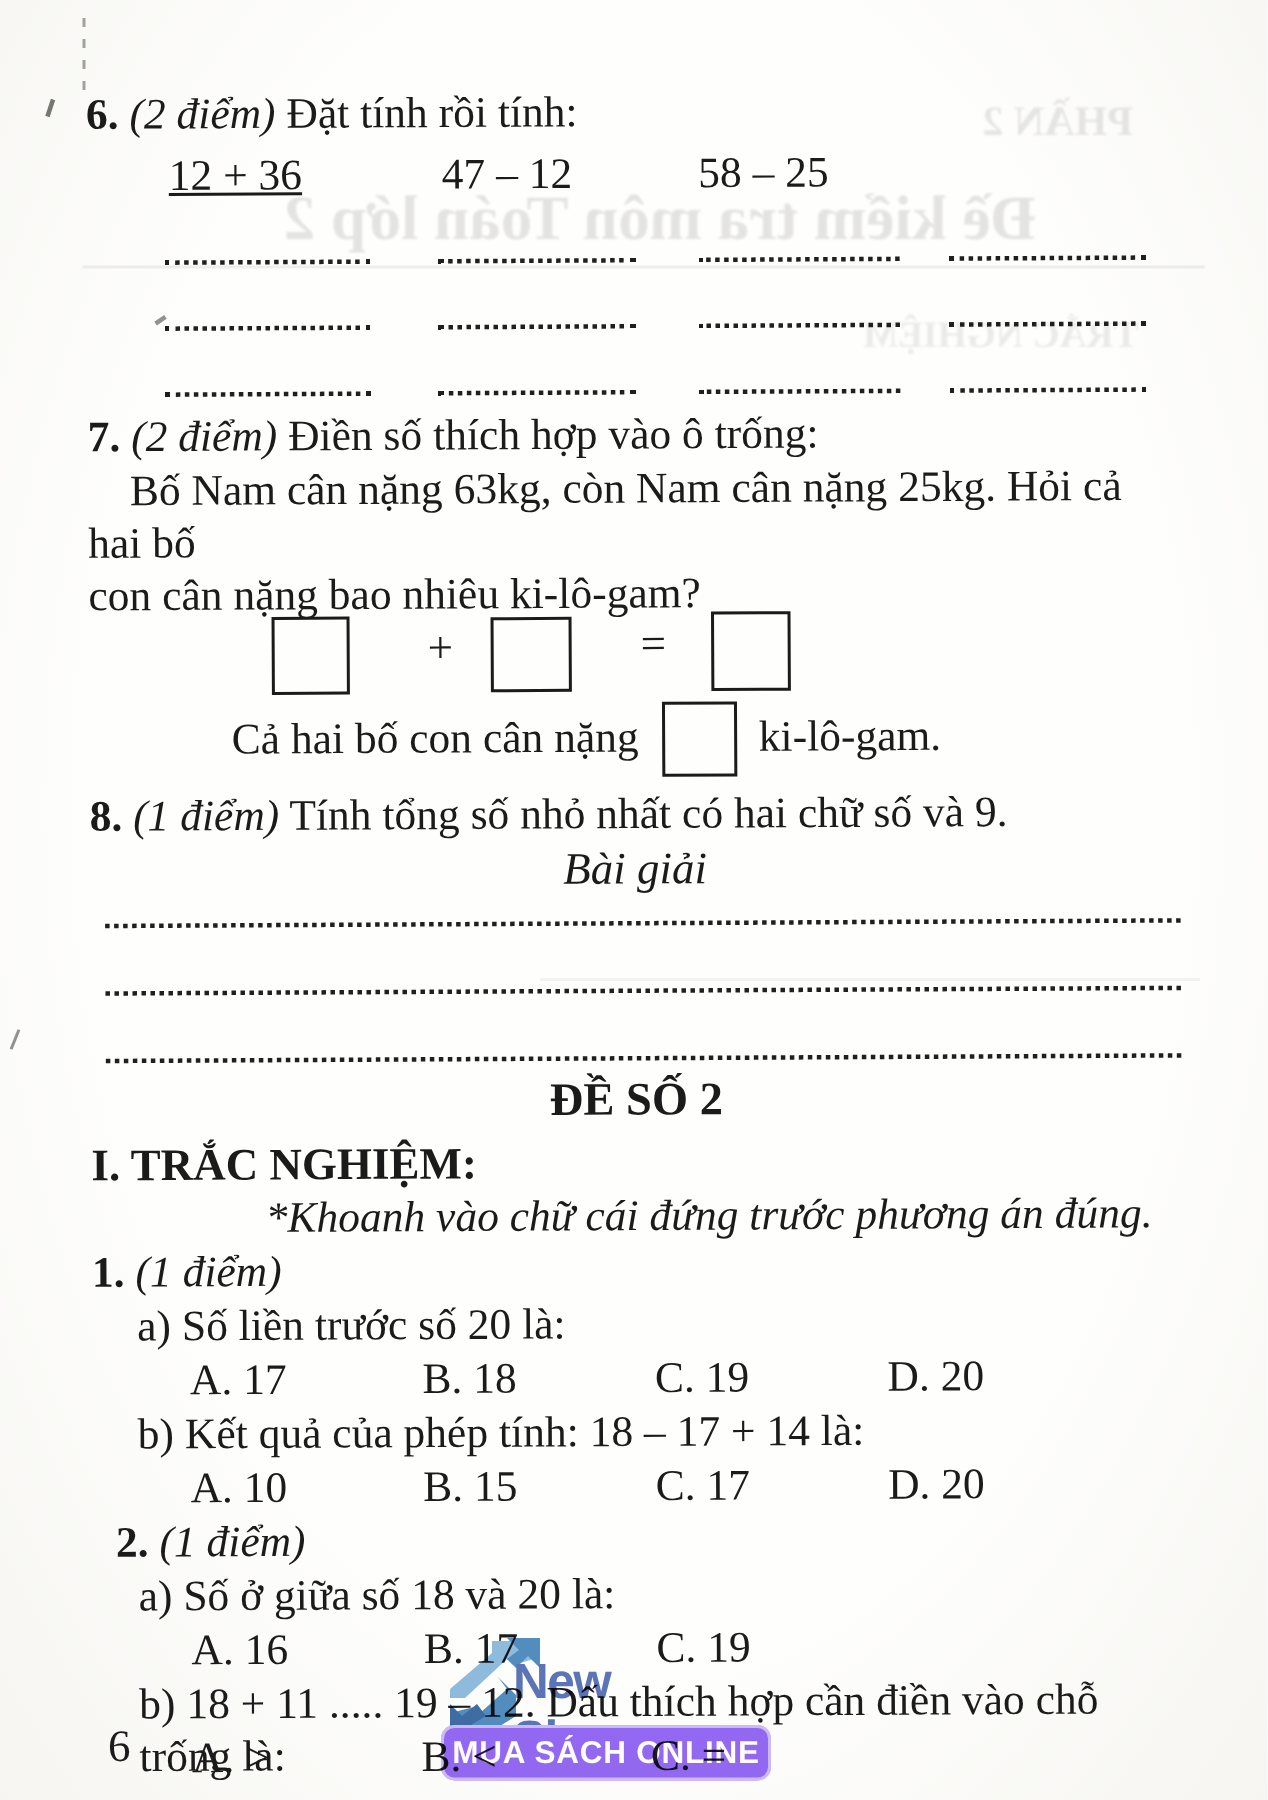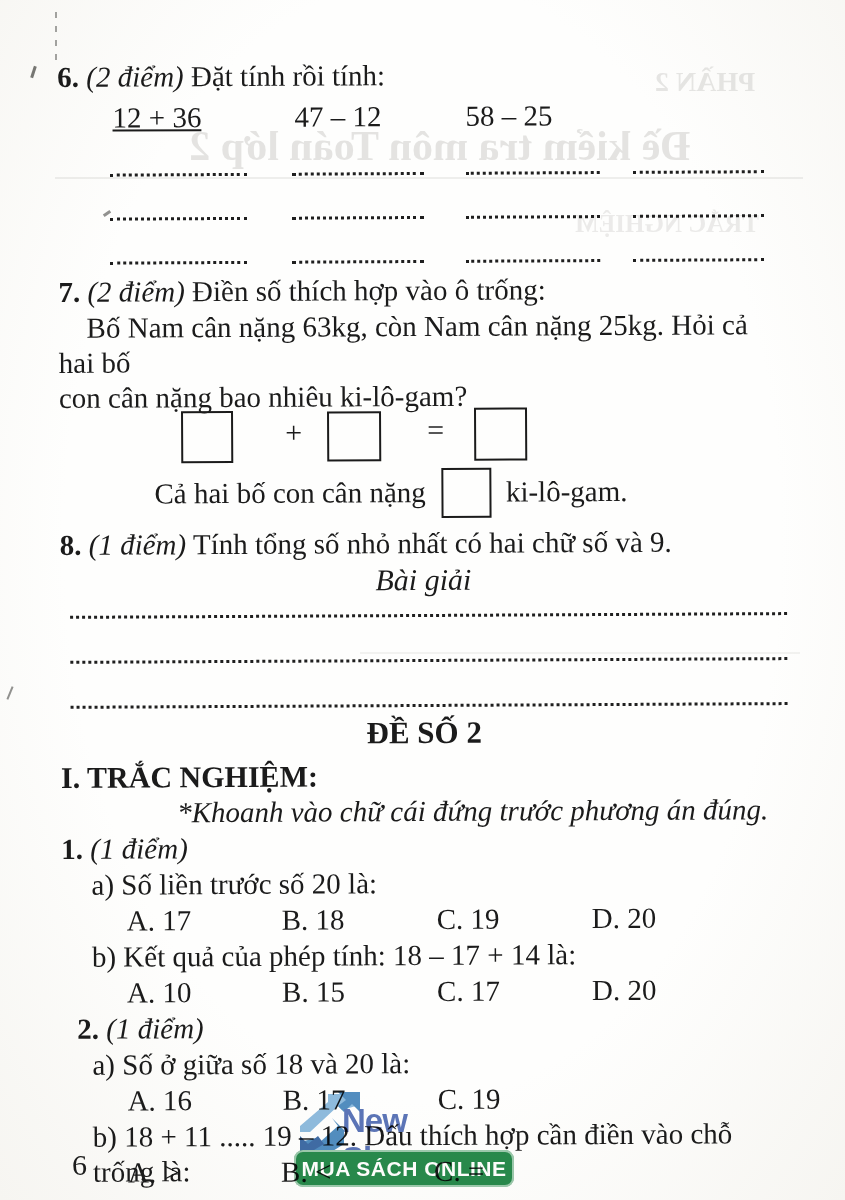--- a/index.html
+++ b/index.html
@@ -226,14 +226,14 @@
 <div class="page-num">6</div>
 
 <div class="watermark">
   <svg class="wm-arrows" width="62" height="64" viewBox="0 0 62 64">
     <polygon points="2,34 30,10 30,2 46,2 58,14 44,18 40,14 12,40 2,40" fill="#85b6dd"></polygon>
     <polygon points="40,0 62,0 62,20 54,12 46,20 40,14 48,8" fill="#4384bc"></polygon>
     <polygon points="34,26 46,38 46,52 30,62 14,62 2,50 18,46 22,50 40,34" fill="#4384bc"></polygon>
     <polygon points="2,64 2,44 10,52 20,44 26,52 16,58 24,64" fill="#2f5f9e"></polygon>
   </svg>
   <div class="wm-brand" style="color:#4e69b2">New Shop.vn</div>
-  <div class="wm-banner" style="background:#15803d">MUA SÁCH ONLINE</div>
+  <div class="wm-banner" style="background:#8b5cf6">MUA SÁCH ONLINE</div>
 </div>
 
 </body></html>

